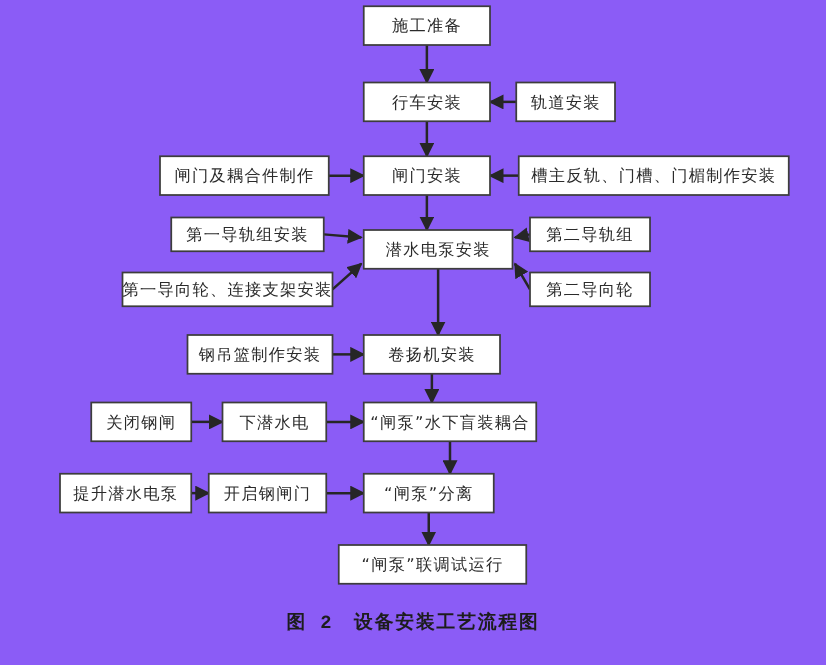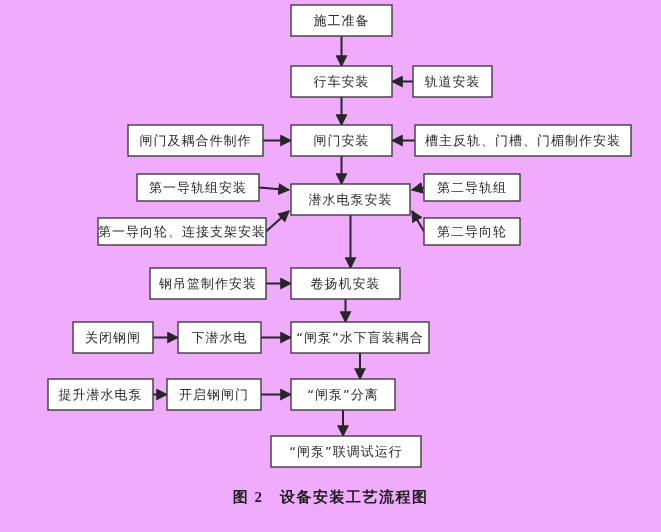--- a/index.html
+++ b/index.html
@@ -10,21 +10,21 @@
   body {
     width: 661px;
     height: 532px;
     font-family: "DejaVu Sans", sans-serif;
     overflow: hidden;
   }
   #figure-root {
     position: relative;
     width: 661px;
     height: 532px;
-    background: #f0abfc;
+    background: #8b5cf6;
   }
   svg#flow-svg {
     position: absolute;
     left: 0;
     top: 0;
     width: 661px;
     height: 532px;
     display: block;
   }
   .node-box {
@@ -43,21 +43,21 @@
   .flow-line {
     stroke: #262626;
     stroke-width: 2;
     fill: none;
   }
   .caption {
     position: absolute;
     left: 0;
     width: 661px;
     text-align: center;
-    font-family: Liberation Serif, serif;
+    font-family: Liberation Mono, monospace;
     font-size: 15px;
     font-weight: bold;
     color: #1d1d1d;
     letter-spacing: 1.5px;
   }
 </style>
 </head>
 <body>
 
 <div id="figure-root">

